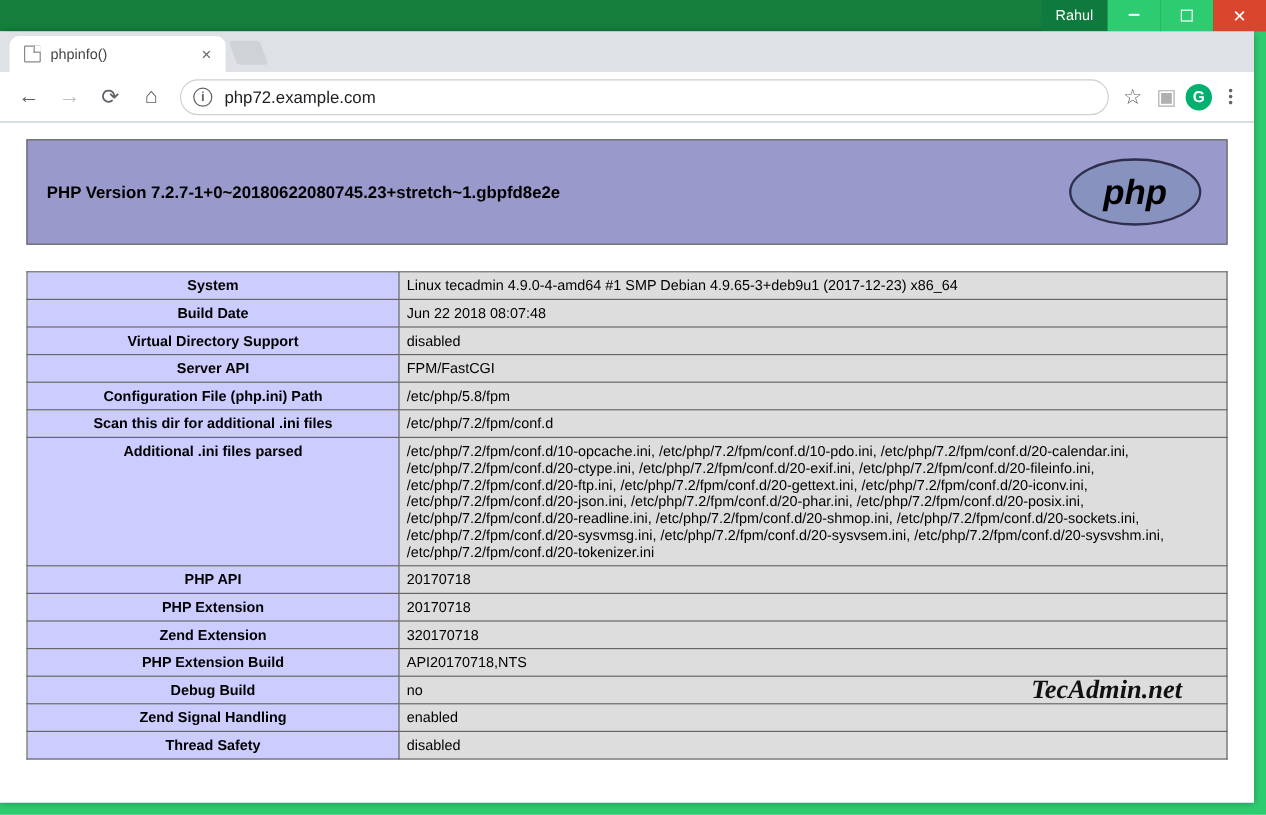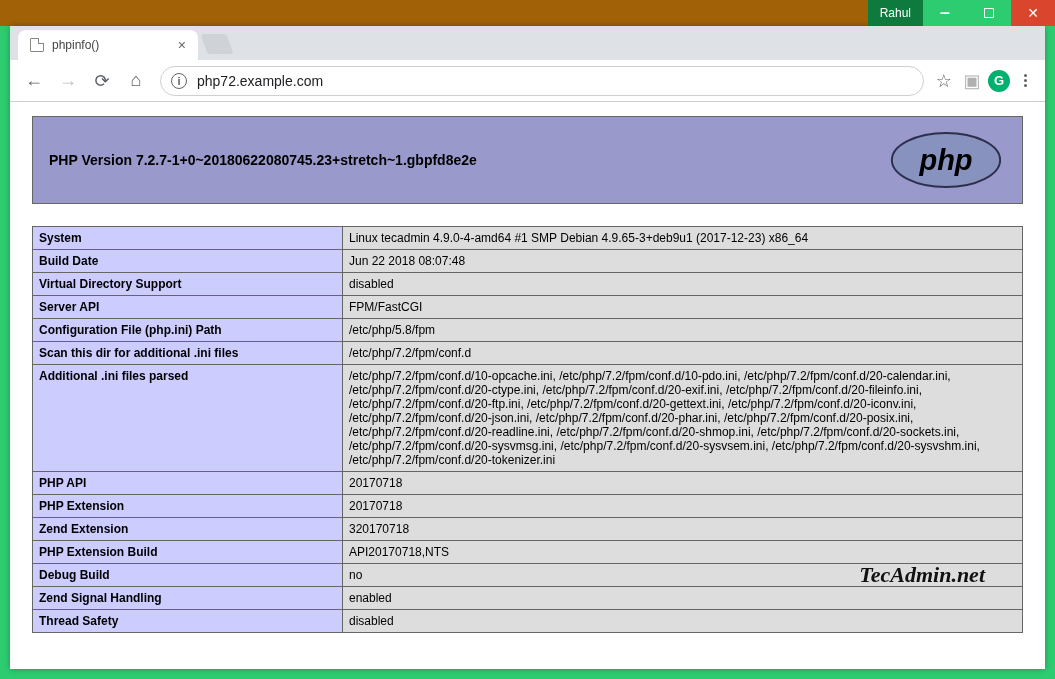--- a/index.html
+++ b/index.html
@@ -6,21 +6,21 @@
     body {
       font-family: "Segoe UI", Tahoma, Arial, sans-serif;
       background: #2ecc71;
       width: 1055px;
       height: 679px;
       overflow: hidden;
       position: relative;
     }
     .window-titlebar {
       height: 26px;
-      background: #a16207;
+      background: #15803d;
       display: flex;
       justify-content: flex-end;
       align-items: stretch;
     }
     .user-badge {
       background: #0e7a3e;
       color: #fff;
       font-size: 12px;
       padding: 4px 12px;
       display: flex;
@@ -35,21 +35,21 @@
       font-family: Arial;
       cursor: pointer;
     }
     .win-btn.min { background: #2ecc71; font-size: 16px; font-weight: bold; }
     .win-btn.max { background: #2ecc71; font-size: 10px; }
     .win-btn.close { background: #d9452d; font-size: 14px; }
     .win-btn .sq { width: 10px; height: 10px; border: 1px solid #fff; }
 
     .browser-frame {
       background: #0369a1;
-      margin: 0 10px 10px 10px;
+      margin: 0 10px 10px 0;
       height: 643px;
       border-radius: 4px 4px 0 0;
       display: flex;
       flex-direction: column;
       box-shadow: 0 0 6px rgba(0,0,0,0.3);
     }
     .tab-strip {
       height: 34px;
       background: #dee1e6;
       display: flex;
@@ -193,20 +193,21 @@
     .info-table td {
       border: 1px solid #666;
       padding: 4px 6px;
       vertical-align: top;
     }
     .info-table td.e {
       background: #ccccff;
       font-weight: bold;
       width: 310px;
       color: #000;
+      text-align: center;
     }
     .info-table td.v {
       background: #ddd;
       color: #000;
     }
     .watermark {
       position: absolute;
       right: 60px;
       top: 460px;
       font-size: 22px;

